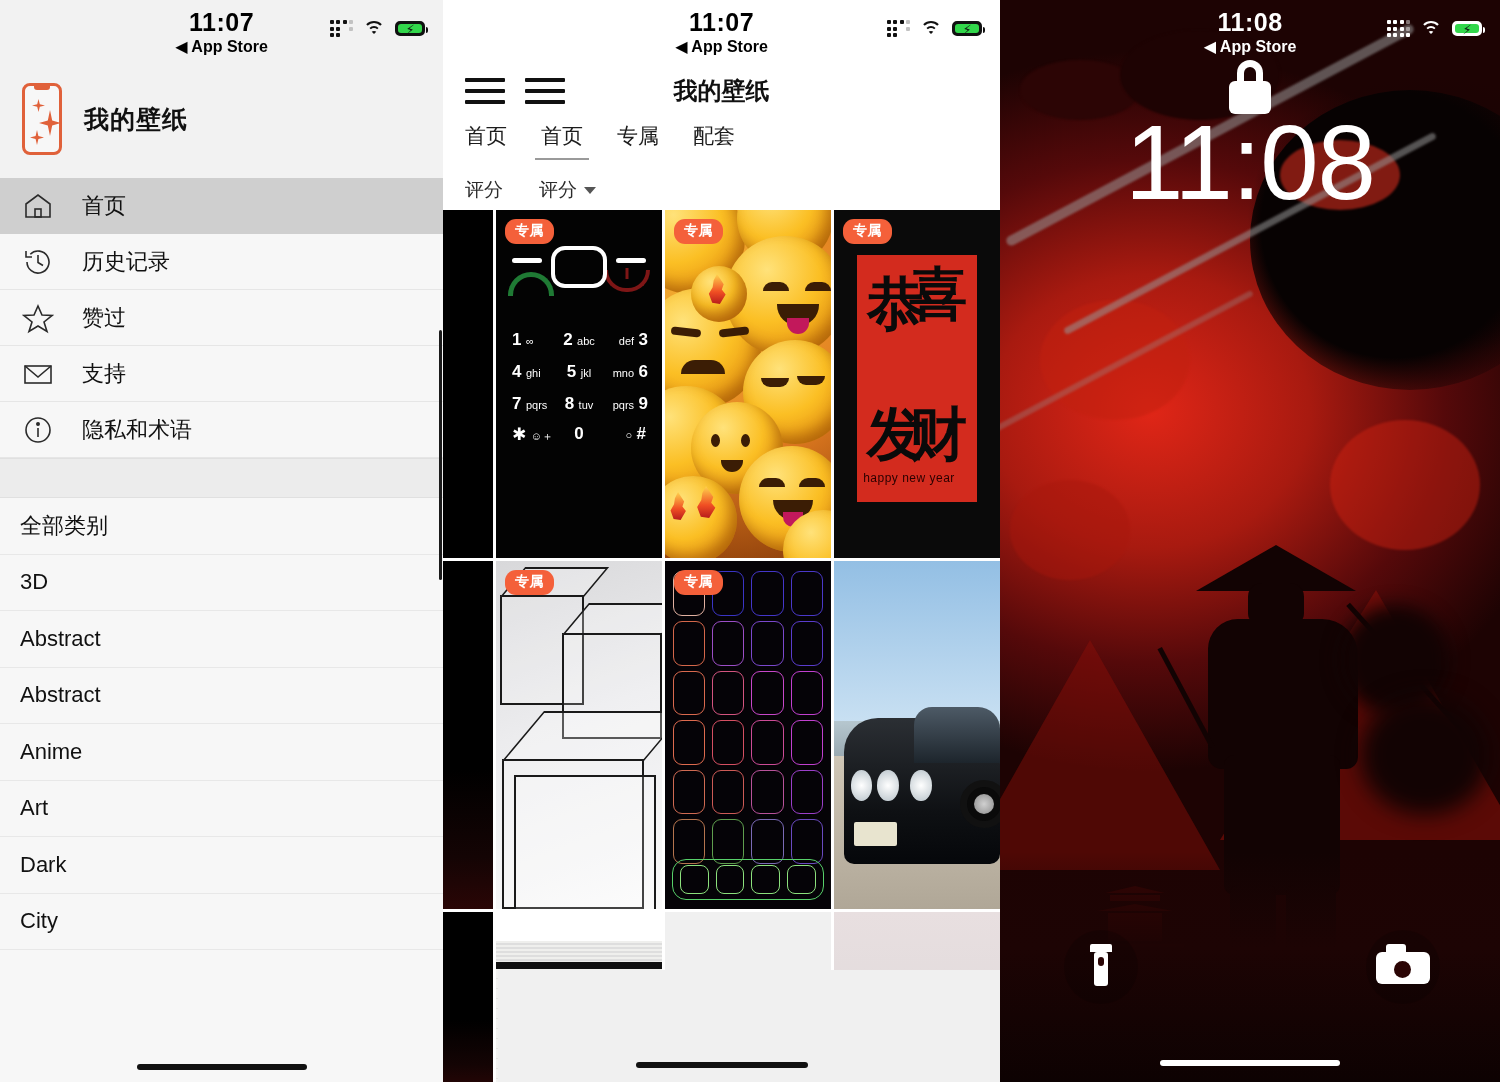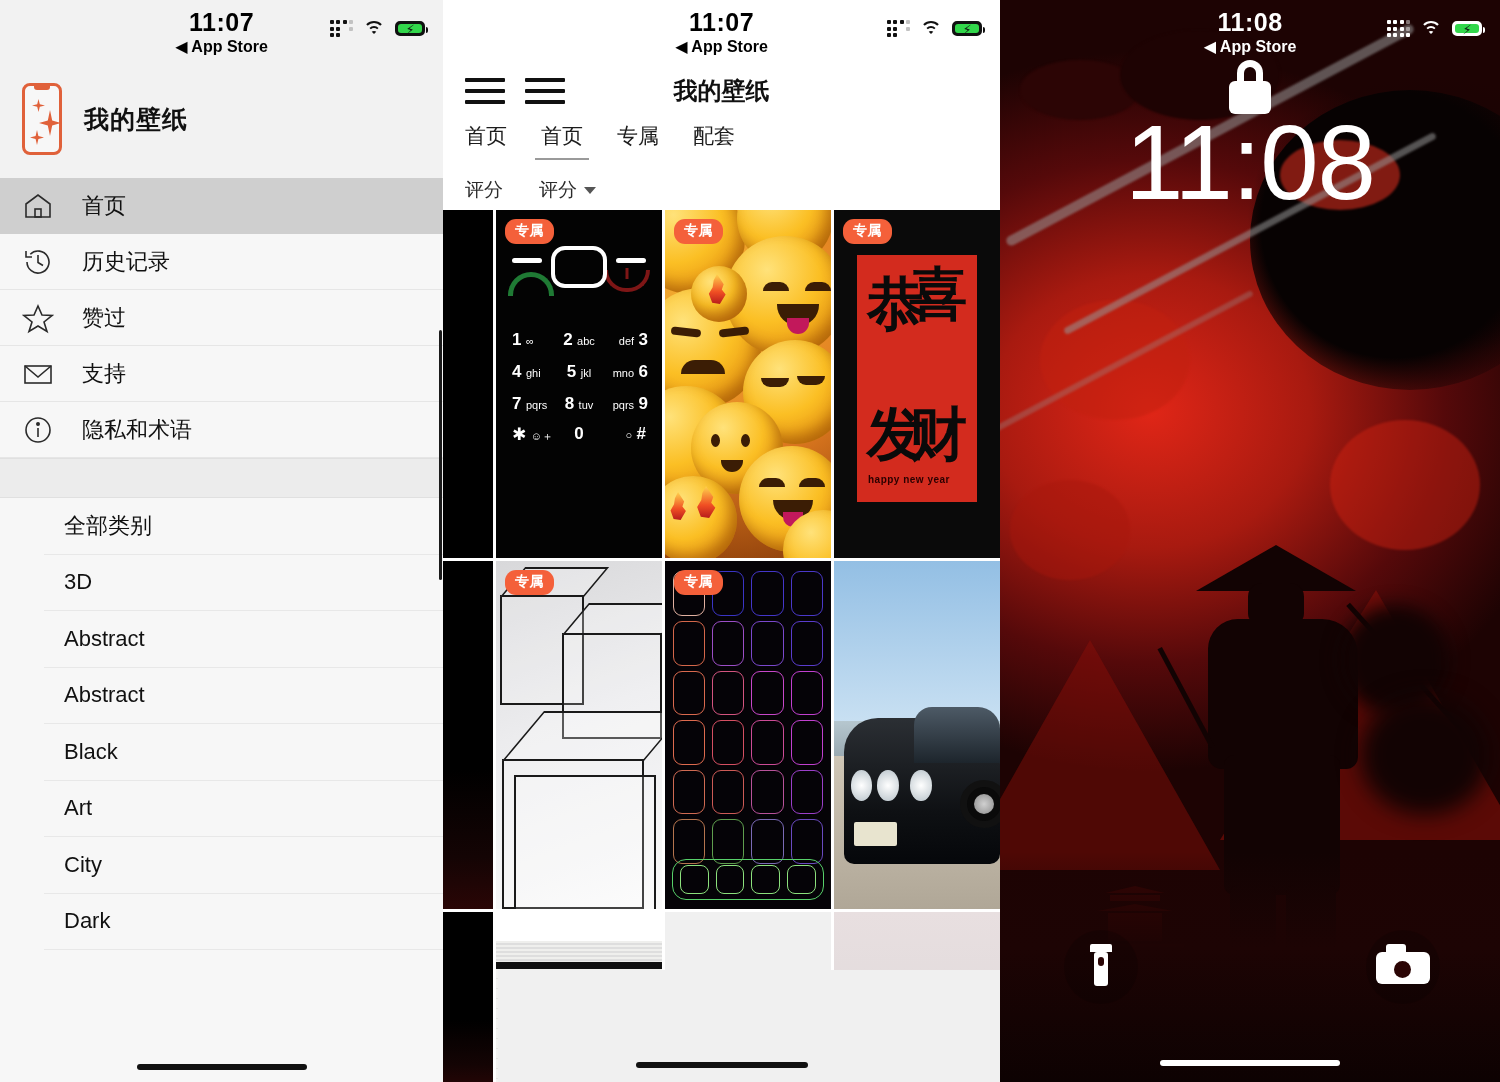--- a/index.html
+++ b/index.html
@@ -58,21 +58,21 @@
   .mrow { height:56px; display:flex; align-items:center; padding-left:22px; gap:28px;
      border-bottom:1px solid #e6e6e6; position:relative; }
   .mrow.active { background:#cfcfcf; border-bottom-color:#cfcfcf; }
   .mrow .mlabel { font-size:22px; color:#111; }
   .mico { width:32px; height:32px; flex:none; position:relative; color:#2b2b2b; }
   .mico svg { width:32px; height:32px; display:block; }
 
   .spacer { height:40px; background:#ececec; border-top:1px solid #e0e0e0;
      border-bottom:1px solid #e0e0e0; }
 
-  .cats { background:#f7f7f7; flex:1;padding-left:44px; }
+  .cats { background:#f7f7f7; flex:1; }
   .crow { height:56.5px; display:flex; align-items:center; padding-left:20px;
      border-bottom:1px solid #e8e8e8; font-size:22px; color:#111; }
   .homebar { position:absolute; bottom:12px; left:50%; transform:translateX(-50%);
      width:170px; height:6px; border-radius:3px; background:#111; }
   .p1-scroll { position:absolute; right:1px; top:330px; width:3px; height:250px;
      background:#1b1b1b; border-radius:2px; }
 
   
   .p2 { width:557px; height:1082px; background:#fff; position:relative; flex:none;
         overflow:hidden; display:flex; flex-direction:column; }
@@ -140,21 +140,21 @@
   .cny .stamp::before { content:""; position:absolute; inset:-4px;
      background:
        radial-gradient(circle at 0 50%, transparent 4px, #d32b1e 4.5px) 0 0/8px 8px repeat-y,
        radial-gradient(circle at 100% 50%, transparent 4px, #d32b1e 4.5px) 100% 0/8px 8px repeat-y,
        radial-gradient(circle at 50% 0, transparent 4px, #d32b1e 4.5px) 0 0/8px 8px repeat-x,
        radial-gradient(circle at 50% 100%, transparent 4px, #d32b1e 4.5px) 0 100%/8px 8px repeat-x;
      z-index:-1; }
   .cny .ch { position:absolute; color:#0a0a0a; font-weight:900;
      font-family:"DejaVu Serif","Liberation Serif",serif; line-height:1; }
   .cny .hny { position:absolute; left:0; right:16px; bottom:7%; text-align:center;
-     color:#2b0000; font-size:10px; letter-spacing:.5px;font-weight:bold; }
+     color:#2b0000; font-size:12px; letter-spacing:.5px; }
   
   .cubes { background:linear-gradient(160deg,#d8d8da 0%,#ececee 45%,#fafafa 100%); }
   .cubes .cb { position:absolute; border:2px solid #1a1a1a; background:rgba(255,255,255,.18); }
   .cubes .cbt { position:absolute; border:2px solid #1a1a1a;
      background:rgba(255,255,255,.28); transform:skewX(-40deg); transform-origin:bottom left; }
   
   .neon { background:#050307; }
   .neon .ng { position:absolute; left:5%; top:3%; width:90%; height:84%;
      display:grid; grid-template-columns:repeat(4,1fr); grid-template-rows:repeat(6,1fr);
      gap:5px 7px; }
@@ -352,24 +352,24 @@
       </div>
     </div>
 
     <div class="spacer"></div>
 
     <div class="cats">
       <div class="crow">全部类别</div>
       <div class="crow">3D</div>
       <div class="crow">Abstract</div>
       <div class="crow">Abstract</div>
-      <div class="crow">Black</div>
+      <div class="crow">Anime</div>
       <div class="crow">Art</div>
+      <div class="crow">Dark</div>
       <div class="crow">City</div>
-      <div class="crow">Dark</div>
     </div>
 
     <div class="p1-scroll"></div>
     <div class="homebar"></div>
   </div>
 
   <div class="p2">
 
     <div class="statusbar">
       <div class="sb-time">11:07</div>

